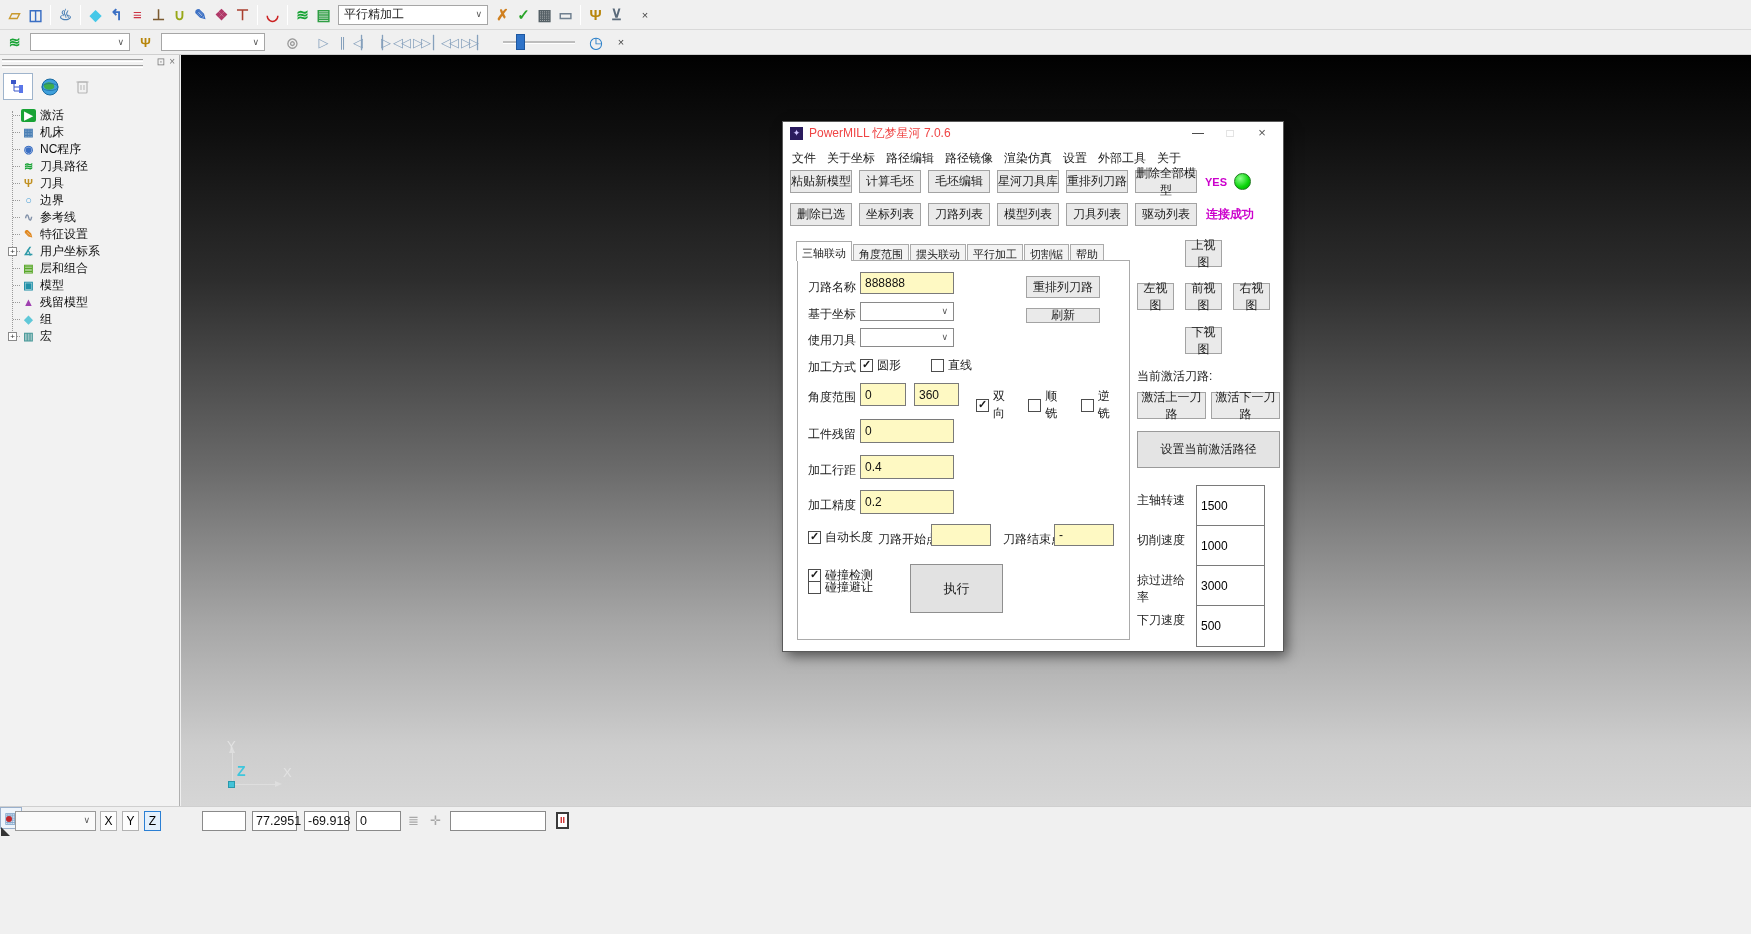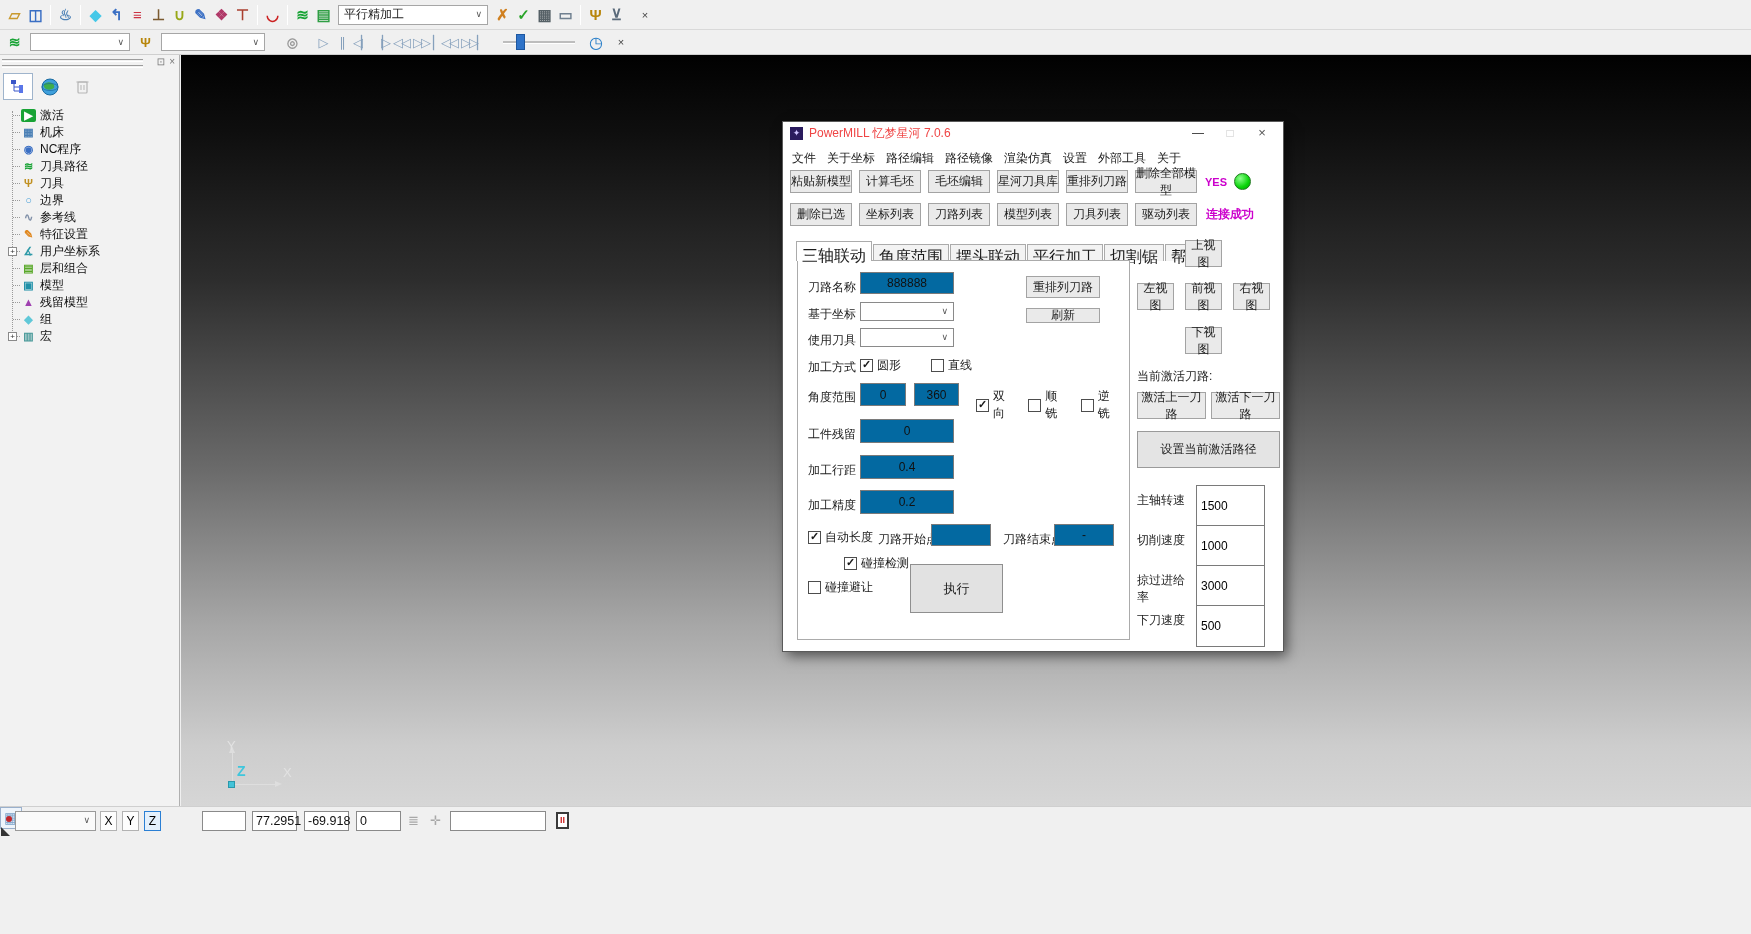--- a/index.html
+++ b/index.html
@@ -77,26 +77,26 @@
     display:inline-flex; align-items:center; justify-content:center; font-family:inherit; }
   #dlg-row1, #dlg-row2 { position:absolute; left:7px; display:flex; align-items:center; }
   #dlg-row1 { top:48px; } #dlg-row2 { top:81px; }
   #dlg-row1 .dbtn, #dlg-row2 .dbtn { width:62px; height:23px; margin-right:7px; }
   #yes-text { color:#cc00cc; font-weight:bold; font-size:11px; margin-left:1px; }
   #green-light { width:17px; height:17px; border-radius:50%; margin-left:7px; border:1px solid #1c7a1c;
     background:radial-gradient(circle at 35% 30%, #8dff8d, #0ad40a 60%, #00a400); }
   #connected-text { color:#cc00cc; font-weight:bold; font-size:12px; margin-left:2px; }
   #dlg-tabs { position:absolute; left:13px; top:120px; display:flex; align-items:flex-end; height:19px; }
   .dtab { border:1px solid #ababab; border-bottom:none; background:#f3f3f3; padding:2px 5px 2px;
-    font-size:16px; margin-right:1px; height:17px; }
+    font-size:11px; margin-right:1px; height:17px; }
   .dtab.on { background:#fff; height:20px; padding-top:4px; position:relative; z-index:3; }
   #dlg-panel { position:absolute; left:14px; top:138px; width:333px; height:380px; background:#fff; border:1px solid #ababab; }
   .flabel { position:absolute; font-size:12px; color:#1c1c1c; }
-  .fin { position:absolute; border:1px solid #7a7a7a; background:#0369a1; font-size:12px; padding:0 4px;
-    font-family:inherit; color:#111;text-align:center; }
+  .fin { position:absolute; border:1px solid #7a7a7a; background:#fef9c3; font-size:12px; padding:0 4px;
+    font-family:inherit; color:#111; }
   .fcombo { position:absolute; height:19px; }
   .cbx { width:13px; height:13px; border:1px solid #4d4d4d; background:#fff; display:inline-flex;
     align-items:center; justify-content:center; font-size:11px; color:#1a1a1a; flex:none; }
   .cbx.on::after { content:"✓"; font-weight:bold; margin-top:-2px; }
   .cbw { position:absolute; display:inline-flex; align-items:center; gap:4px; font-size:12px; }
   #exec-btn { position:absolute; left:112px; top:303px; width:93px; height:49px; background:#e2e2e2;
     border:1px solid #8f8f8f; font-size:13px; }
   
   .vbtn { position:absolute; width:37px; height:27px; }
   #set-active-btn { position:absolute; left:354px; top:309px; width:143px; height:37px; background:#e4e4e4; border:1px solid #9a9a9a; }
@@ -443,21 +443,21 @@
 
     <label class="cbw" style="left:10px;top:268px;">
       <span class="cbx on"></span>
       <span>自动长度</span>
     </label>
     <span class="flabel" style="left:80px;top:270px;">刀路开始点</span>
     <input class="fin" style="left: 133px; top: 263px; width: 60px; height: 22px;" value="">
     <span class="flabel" style="left:205px;top:270px;">刀路结束点</span>
     <input class="fin" style="left: 256px; top: 263px; width: 60px; height: 22px;" value="-">
 
-    <label class="cbw" style="left:10px;top:294px;margin-left:36px;">
+    <label class="cbw" style="left:10px;top:306px;">
       <span class="cbx on"></span>
       <span>碰撞检测</span>
     </label>
     <label class="cbw" style="left:10px;top:318px;">
       <span class="cbx"></span>
       <span>碰撞避让</span>
     </label>
 
     <button id="exec-btn" class="dbtn">执行</button>
   </div>

